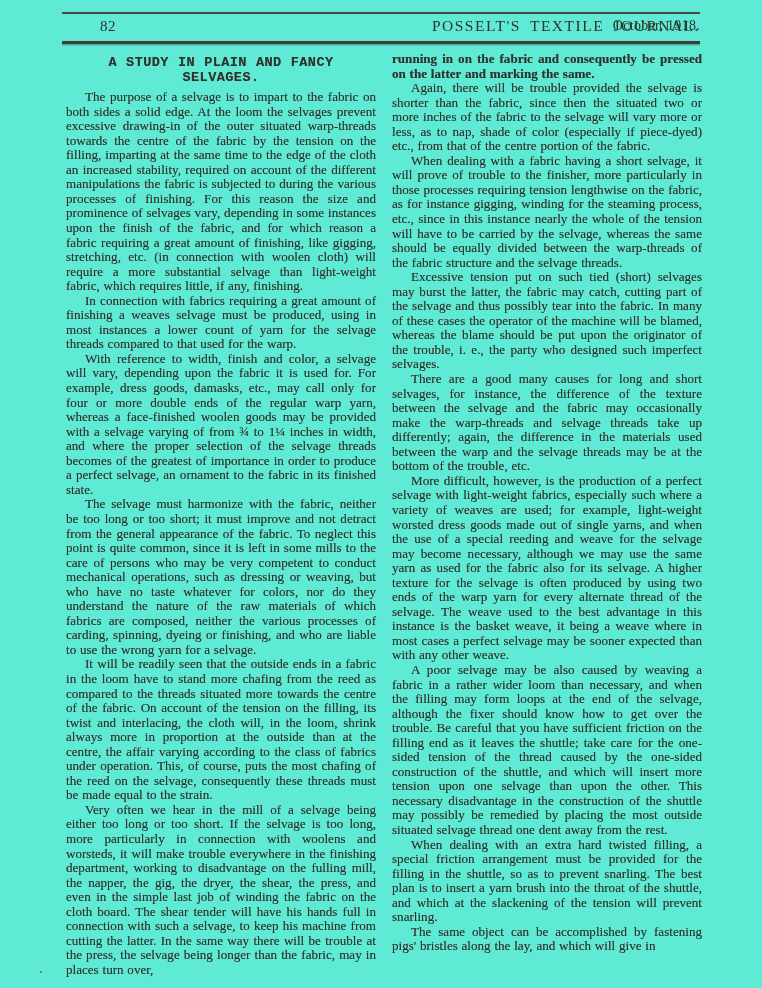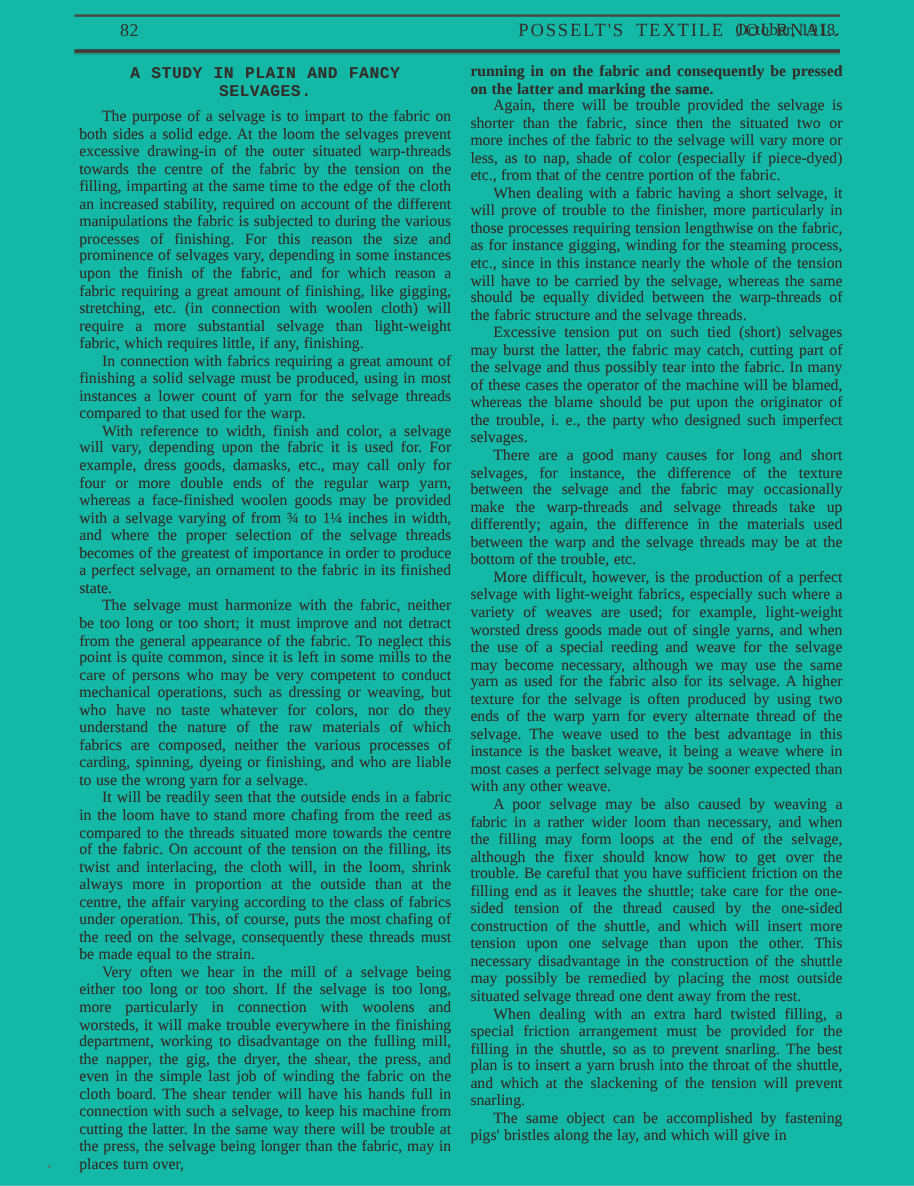--- a/index.html
+++ b/index.html
@@ -4,21 +4,21 @@
 <style>
   html, body { margin: 0; padding: 0; }
   body {
     width: 762px; height: 988px;
     background: #e9e8e3;
     font-family: "Liberation Serif", "DejaVu Serif", serif;
   }
   .page {
     position: relative;
     width: 762px; height: 988px;
-    background: #14b8a6;
+    background: #5eead4;
     color: #32302a;
     overflow: hidden;
     box-sizing: border-box;
   }
   .top-rule {
     position: absolute;
     left: 62px; right: 62px; top: 12px;
     height: 2px; background: #4a473f;
   }
   .page-header {
@@ -95,21 +95,21 @@
     <span class="issue-date">October, 1918.</span>
   </header>
 
   <div class="header-rule"></div>
 
   <main class="columns">
 
     <section class="col">
       <h1 class="article-title">A STUDY IN PLAIN AND FANCY SELVAGES.</h1>
       <p>The purpose of a selvage is to impart to the fabric on both sides a solid edge.  At the loom the selvages prevent excessive drawing-in of the outer situated warp-threads towards the centre of the fabric by the tension on the filling, imparting at the same time to the edge of the cloth an increased stability, required on account of the different manipulations the fabric is subjected to during the various processes of finishing.  For this reason the size and prominence of selvages vary, depending in some instances upon the finish of the fabric, and for which reason a fabric requiring a great amount of finishing, like gigging, stretching, etc. (in connection with woolen cloth) will require a more substantial selvage than light-weight fabric, which requires little, if any, finishing.</p>
-      <p>In connection with fabrics requiring a great amount of finishing a solid selvage must be produced, using in most instances a lower count of yarn for the selvage threads compared to that used for the warp.</p>
+      <p>In connection with fabrics requiring a great amount of finishing a weaves selvage must be produced, using in most instances a lower count of yarn for the selvage threads compared to that used for the warp.</p>
       <p>With reference to width, finish and color, a selvage will vary, depending upon the fabric it is used for.  For example, dress goods, damasks, etc., may call only for four or more double ends of the regular warp yarn, whereas a face-finished woolen goods may be provided with a selvage varying of from ¾ to 1¼ inches in width, and where the proper selection of the selvage threads becomes of the greatest of importance in order to produce a perfect selvage, an ornament to the fabric in its finished state.</p>
       <p>The selvage must harmonize with the fabric, neither be too long or too short; it must improve and not detract from the general appearance of the fabric. To neglect this point is quite common, since it is left in some mills to the care of persons who may be very competent to conduct mechanical operations, such as dressing or weaving, but who have no taste whatever for colors, nor do they understand the nature of the raw materials of which fabrics are composed, neither the various processes of carding, spinning, dyeing or finishing, and who are liable to use the wrong yarn for a selvage.</p>
       <p>It will be readily seen that the outside ends in a fabric in the loom have to stand more chafing from the reed as compared to the threads situated more towards the centre of the fabric.  On account of the tension on the filling, its twist and interlacing, the cloth will, in the loom, shrink always more in proportion at the outside than at the centre, the affair varying according to the class of fabrics under operation.  This, of course, puts the most chafing of the reed on the selvage, consequently these threads must be made equal to the strain.</p>
       <p>Very often we hear in the mill of a selvage being either too long or too short.  If the selvage is too long, more particularly in connection with woolens and worsteds, it will make trouble everywhere in the finishing department, working to disadvantage on the fulling mill, the napper, the gig, the dryer, the shear, the press, and even in the simple last job of winding the fabric on the cloth board.  The shear tender will have his hands full in connection with such a selvage, to keep his machine from cutting the latter.  In the same way there will be trouble at the press, the selvage being longer than the fabric, may in places turn over,</p>
     </section>
 
     <section class="col">
       <p class="no-indent">running in on the fabric and consequently be pressed on the latter and marking the same.</p>
       <p>Again, there will be trouble provided the selvage is shorter than the fabric, since then the situated two or more inches of the fabric to the selvage will vary more or less, as to nap, shade of color (especially if piece-dyed) etc., from that of the centre portion of the fabric.</p>
       <p>When dealing with a fabric having a short selvage, it will prove of trouble to the finisher, more particularly in those processes requiring tension lengthwise on the fabric, as for instance gigging, winding for the steaming process, etc., since in this instance nearly the whole of the tension will have to be carried by the selvage, whereas the same should be equally divided between the warp-threads of the fabric structure and the selvage threads.</p>

